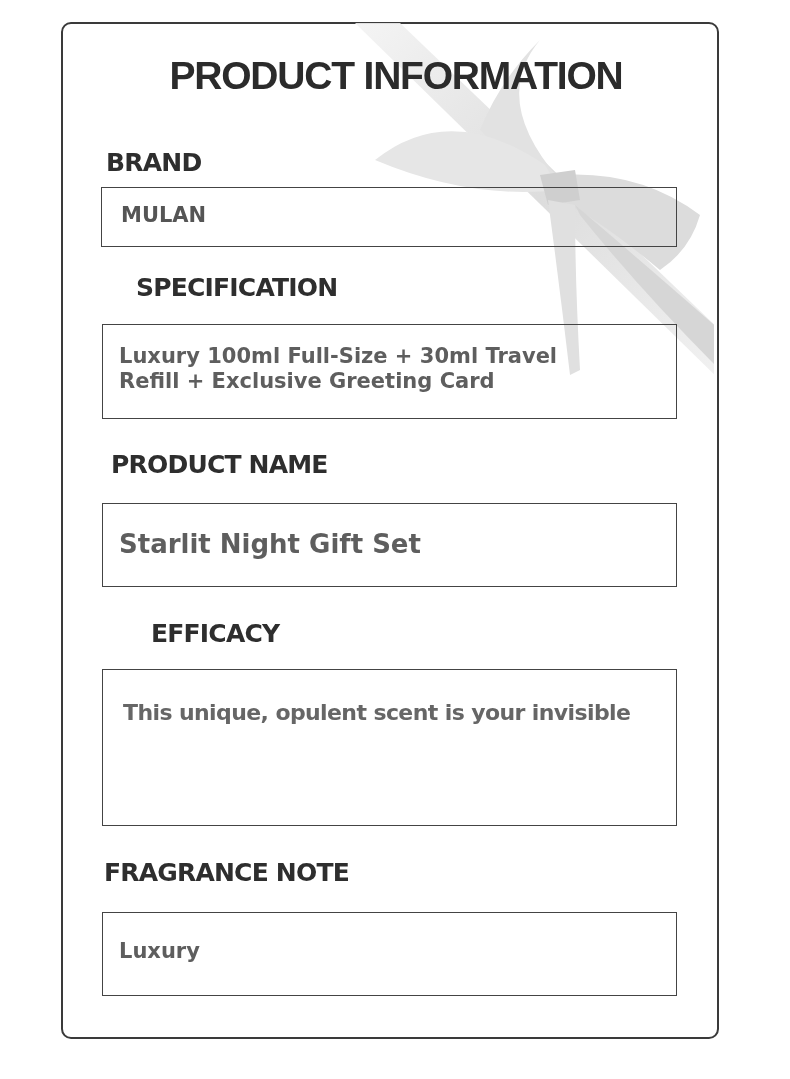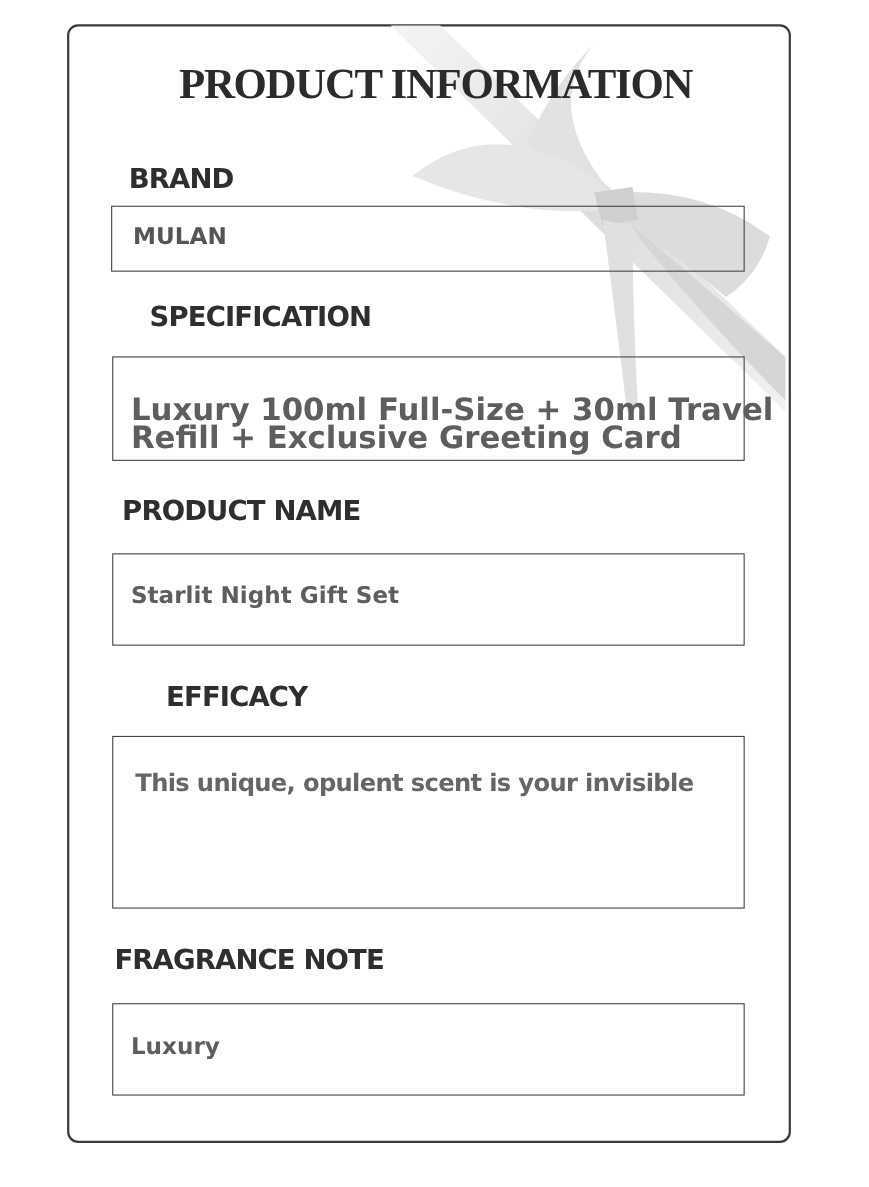--- a/index.html
+++ b/index.html
@@ -4,21 +4,21 @@
 <style>
   html, body { margin: 0; padding: 0; background: #ffffff; }
   body { width: 790px; height: 1079px; position: relative; overflow: hidden; font-family: "Liberation Sans", sans-serif; }
   .card {
     position: absolute; left: 61px; top: 22px; width: 654px; height: 1013px;
     border: 2px solid #3a3a3a; border-radius: 10px; background: #fff; overflow: hidden;
   }
   .ribbon { position: absolute; left: 0; top: 0; width: 790px; height: 1079px; pointer-events: none; }
   .title {
     position: absolute; left: 96px; top: 54px; width: 600px; text-align: center;
-    font-family: Liberation Serif, serif; font-weight: bold; font-size: 39px; color: #2b2b2b;
+    font-family: Liberation Sans, sans-serif; font-weight: bold; font-size: 39px; color: #2b2b2b;
     letter-spacing: -1.2px; z-index: 2;
   }
   .label {
     position: absolute; font-family: "DejaVu Sans", sans-serif; font-weight: bold; font-size: 25px;
     color: #2e2e2e; letter-spacing: -0.8px; z-index: 2;
   }
   .field {
     position: absolute; border: 1.5px solid #444; background: transparent; box-sizing: border-box; z-index: 2;
   }
   .value {
@@ -47,34 +47,34 @@
     <path d="M375 160 Q450 100 545 165 L560 190 Q470 200 375 160 Z" fill="#e6e6e6"></path>
     <path d="M560 175 Q640 170 700 215 Q690 250 660 270 Q600 220 560 200 Z" fill="#dcdcdc"></path>
     <path d="M540 175 L575 170 L580 200 L548 205 Z" fill="#cfcfcf"></path>
     <path d="M548 200 Q560 290 570 375 L580 370 Q575 280 575 205 Z" fill="#e0e0e0"></path>
     <path d="M575 205 Q640 260 720 330 L720 370 Q640 290 580 215 Z" fill="#d6d6d6"></path>
   </g>
 </svg>
 
 <div class="title">PRODUCT INFORMATION</div>
 
-<div class="label" style="left:117px;top:148px;">BRAND</div>
+<div class="label" style="left:106px;top:148px;">BRAND</div>
 <div class="field" style="left:101px;top:187px;width:576px;height:60px;"></div>
 <div class="value" style="left:121px;top:203px;font-size:21px;font-weight:bold;color:#555;">MULAN</div>
 
 <div class="label" style="left:109px;top:273px;margin-left:27px;">SPECIFICATION</div>
 <div class="field" style="left:102px;top:324px;width:575px;height:95px;"></div>
-<div class="value" style="left:119px;top:360px;font-size:28px;line-height:25px;">
+<div class="value" style="left:119px;top:344px;font-size:21px;line-height:25px;">
   <div>Luxury 100ml Full-Size + 30ml Travel</div>
   <div>Refill + Exclusive Greeting Card</div>
 </div>
 
 <div class="label" style="left:111px;top:450px;">PRODUCT NAME</div>
 <div class="field" style="left:102px;top:503px;width:575px;height:84px;"></div>
-<div class="value" style="left:119px;top:529px;font-size:21px;">Starlit Night Gift Set</div>
+<div class="value" style="left:119px;top:529px;font-size:26px;">Starlit Night Gift Set</div>
 
 <div class="label" style="left:103px;top:619px;margin-left:48px;">EFFICACY</div>
 <div class="field" style="left:102px;top:669px;width:575px;height:157px;"></div>
 <div class="value" style="left:123px;top:698px;font-size:22px;line-height:30px;letter-spacing:-0.6px;color:#666;">
   <div>This unique, opulent scent is your invisible</div>
 </div>
 
 <div class="label" style="left:104px;top:858px;">FRAGRANCE NOTE</div>
 <div class="field" style="left:102px;top:912px;width:575px;height:84px;"></div>
 <div class="value" style="left:119px;top:939px;font-size:21px;">Luxury</div>

